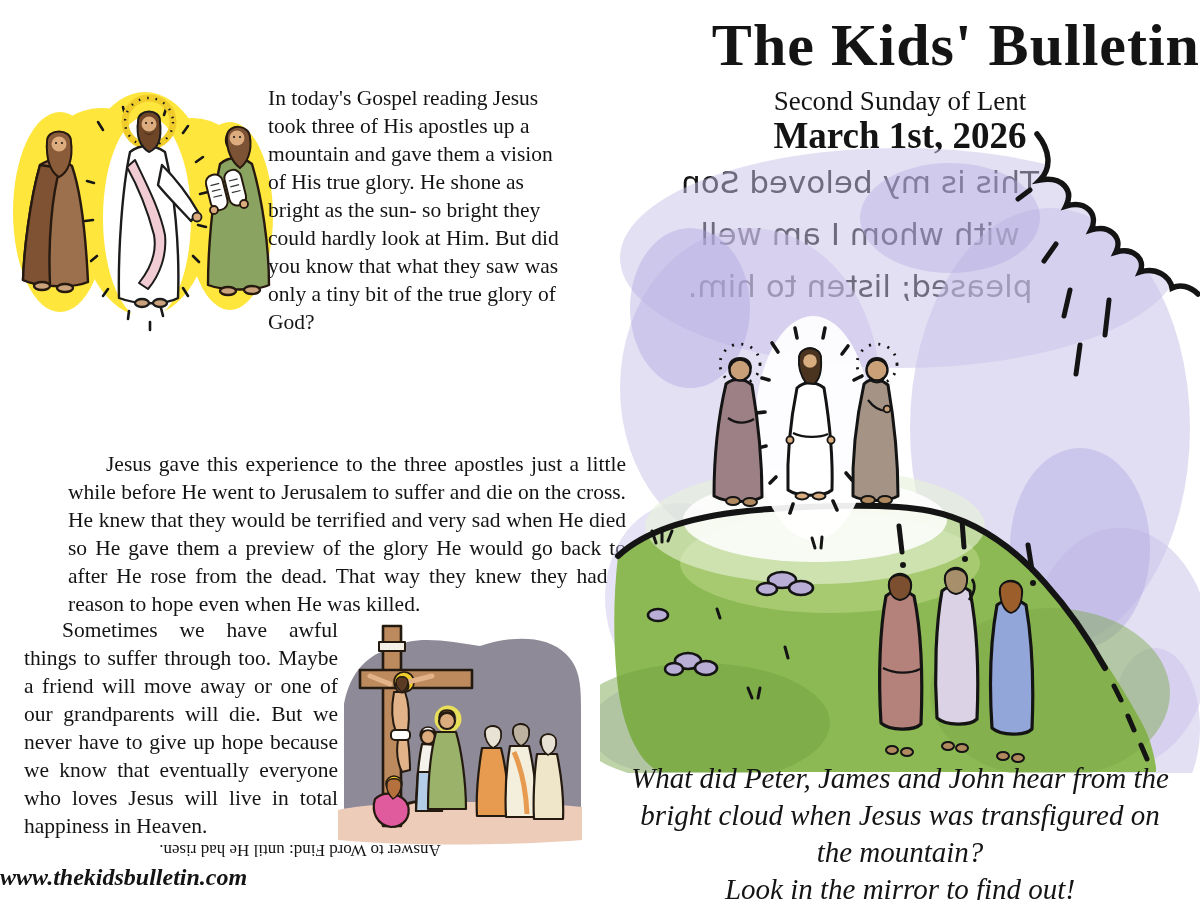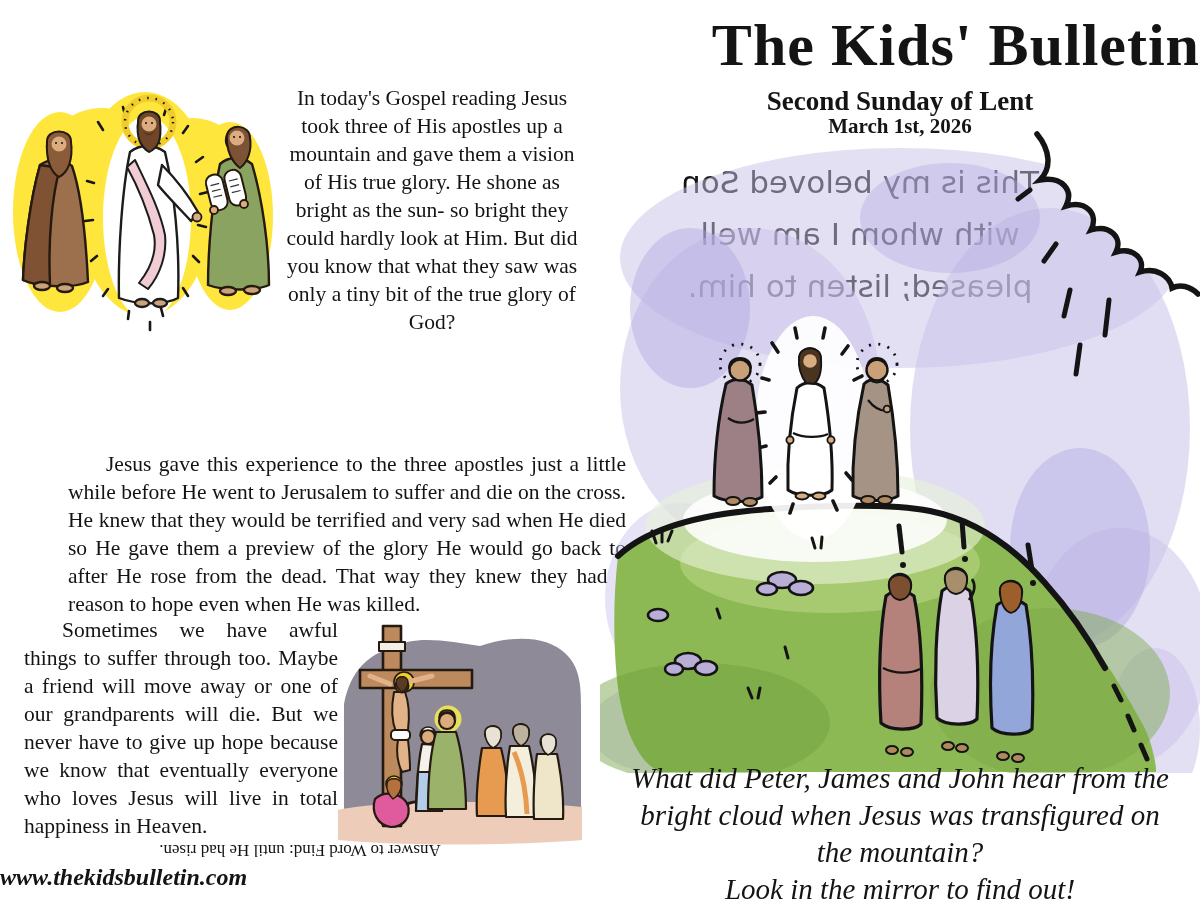--- a/index.html
+++ b/index.html
@@ -12,36 +12,36 @@
   .left-title{position:absolute;left:0;top:6px;width:600px;margin:0;text-align:center;
     font-family:"DejaVu Serif",serif;font-style:italic;font-weight:400;font-size:46px;letter-spacing:2px;}
 
   .illus{position:absolute;}
   .transfig{left:2px;top:80px;}
   .crucifix{left:330px;top:612px;}
   .mountain{left:0;top:128px;}
 
   .body{position:absolute;margin:0;font-size:21.5px;line-height:28px;text-align:justify;
         text-indent:38px;}
-  .p1{left:284px;top:84px;width:296px;text-align:center;text-indent:0;}
+  .p1{left:268px;top:84px;width:296px;text-align:left;text-indent:0;}
   .p2{left:24px;top:326px;width:556px;}
   .p3{left:24px;top:450px;width:558px;margin-left:44px;}
   .p4{left:24px;top:616px;width:314px;}
 
   .answer{position:absolute;left:100px;top:840px;width:400px;text-align:center;
     font-size:17px;transform:rotate(180deg);}
   .website{position:absolute;left:0;top:864px;width:590px;
     font-size:24px;font-weight:bold;font-style:italic;}
 
   .right-title{position:absolute;left:0;top:14px;width:600px;margin:0;text-align:right;
     font-size:60px;font-weight:bold;letter-spacing:1px;line-height:1.05;}
   .subtitle{position:absolute;left:0;top:86px;width:600px;text-align:center;
-    font-size:27px;font-weight:bold;}
+    font-size:27px;font-weight:normal;}
   .date{position:absolute;left:0;top:114px;width:600px;text-align:center;
-    font-size:21px;font-weight:bold;}
+    font-size:37px;font-weight:bold;}
 
   .mirrored{position:absolute;left:30px;top:156px;width:460px;text-align:center;
     font-family:"DejaVu Sans",sans-serif;font-size:31px;line-height:52px;
     transform:scaleX(-1);}
 
   .caption{position:absolute;left:8px;top:760px;width:584px;text-align:center;
     font-size:29px;font-style:italic;line-height:37px;z-index:5;}
 </style>
 </head>
 <body>

